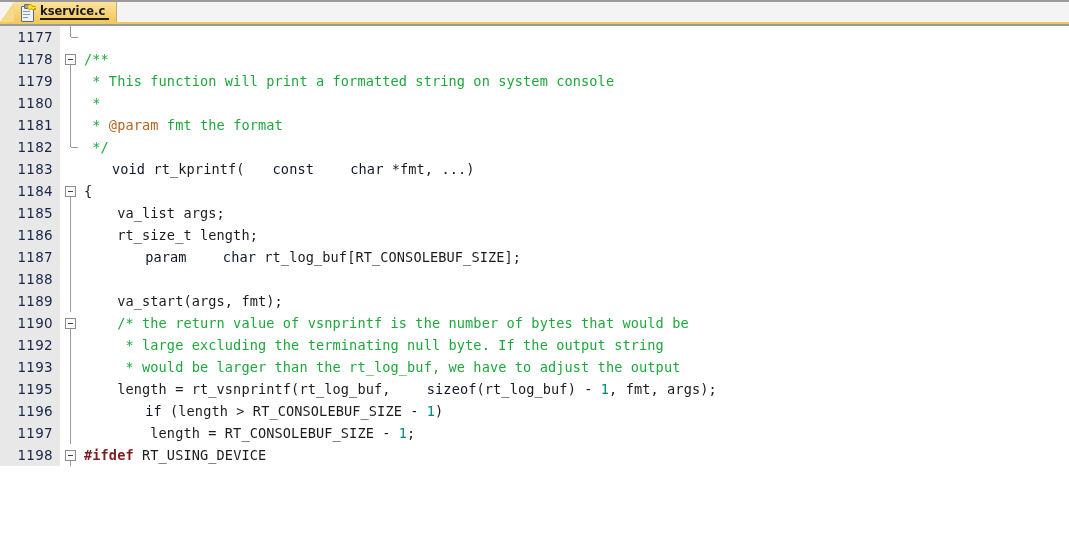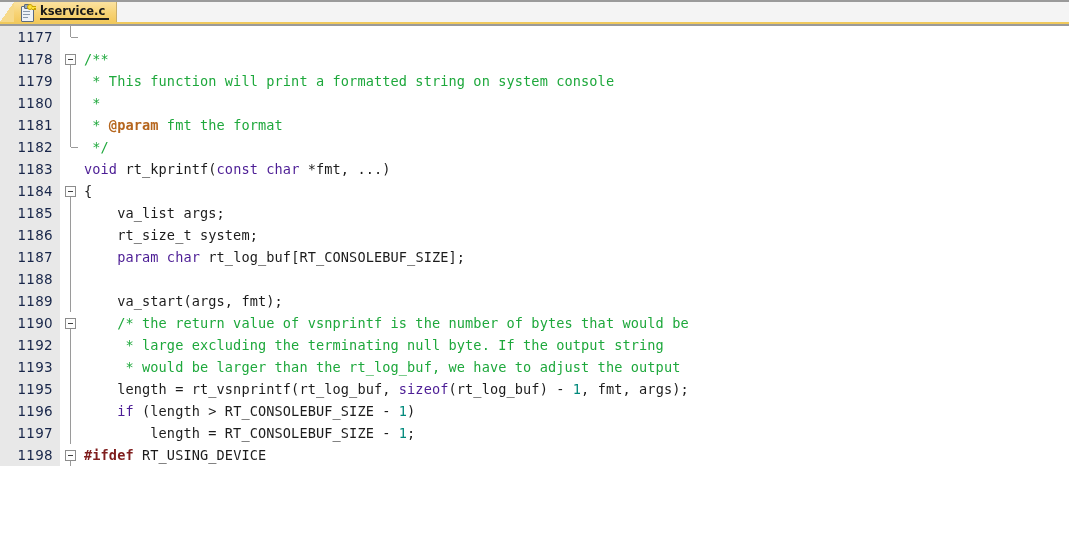--- a/index.html
+++ b/index.html
@@ -204,23 +204,23 @@
     font-size: 13.6px;
     line-height: 22px;
     color: #1c1c1c;
     white-space: pre;
     padding-left: 2px;
     letter-spacing: 0.1px;
     overflow: hidden;
   }
 
   
-  .kw   { color: #4c1d95; }
+  .kw   { color: #0f172a; margin-left: 28px; }
   .cm   { color: #1ea83c; }
-  .doc  { color: #b5651d; font-weight: bold; }
+  .doc  { color: #b5651d; }
   .num  { color: #00897b; }
   .pp   { color: #7f1d1d; font-weight: bold; }
   .pl   { color: #1c1c1c; }
 </style>
 </head>
 <body>
 
 <div id="tabbar">
   <div class="tab-strip">
     <div class="tab-lead"></div>
@@ -306,21 +306,21 @@
         <div class="fold">
           <span class="vline"></span>
         </div>
         <div class="codetext"><span class="pl">    va_list args;</span></div>
       </div>
       <div class="code-line">
         <div class="gutter">1186</div>
         <div class="fold">
           <span class="vline"></span>
         </div>
-        <div class="codetext"><span class="pl">    rt_size_t system;</span></div>
+        <div class="codetext"><span class="pl">    rt_size_t length;</span></div>
       </div>
       <div class="code-line">
         <div class="gutter">1187</div>
         <div class="fold">
           <span class="vline"></span>
         </div>
         <div class="codetext"><span class="pl">    </span><span class="kw">param</span><span class="pl"> </span><span class="kw">char</span><span class="pl"> rt_log_buf[RT_CONSOLEBUF_SIZE];</span></div>
       </div>
       <div class="code-line">
         <div class="gutter">1188</div>

